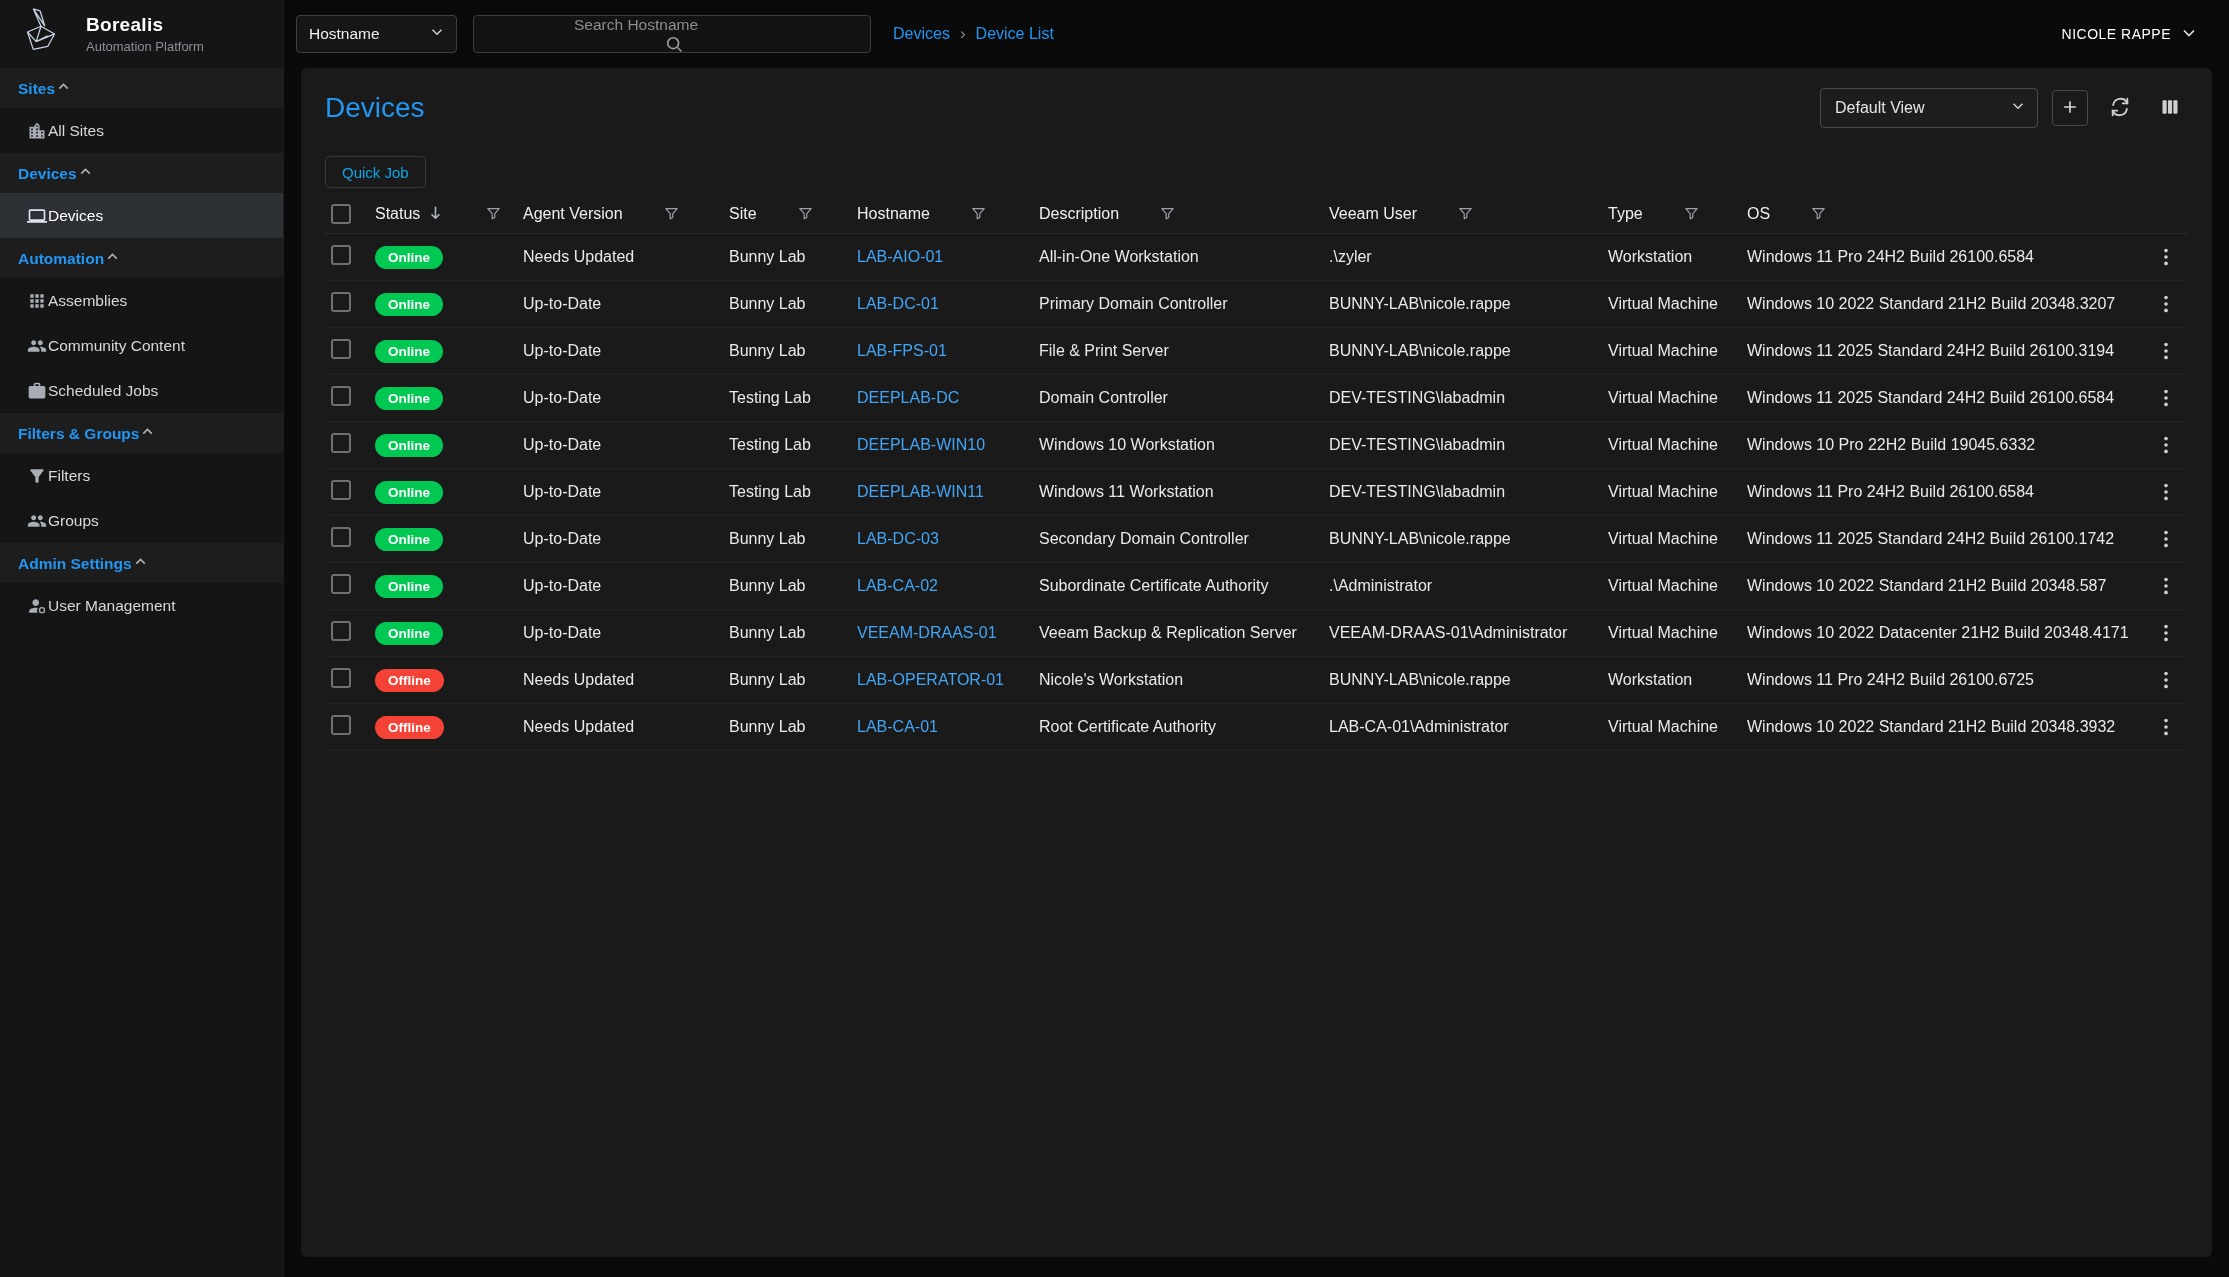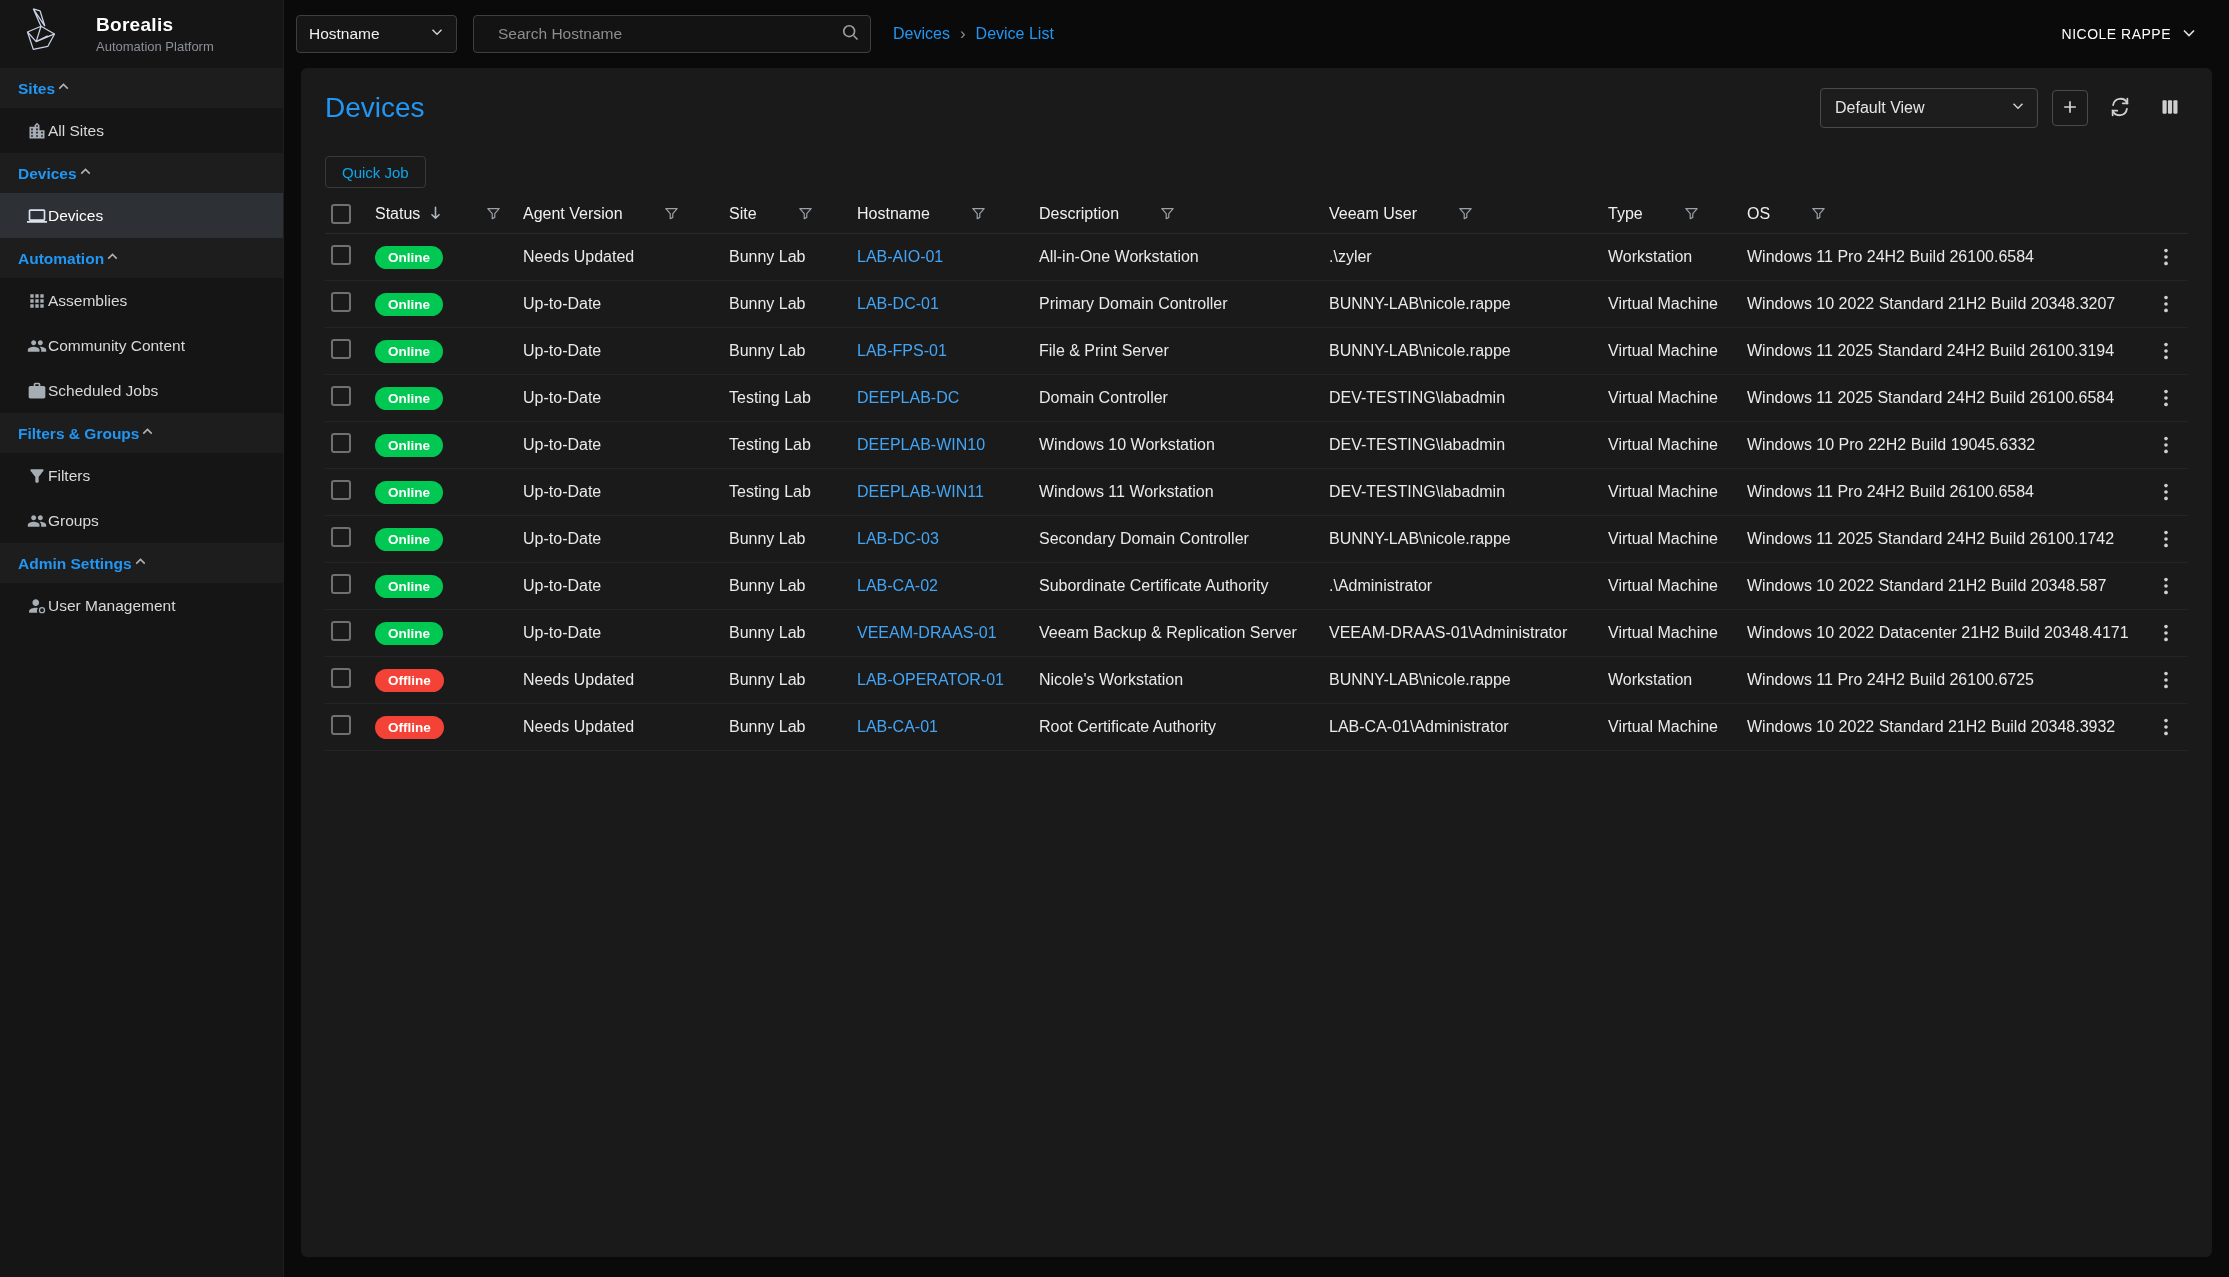--- a/index.html
+++ b/index.html
@@ -6,39 +6,39 @@
   html,body { width:2229px; height:1277px; overflow:hidden; background:#0a0a0a;
     font-family:"Liberation Sans", sans-serif; color:#e8e8e8; }
   :root{
     --accent:#2196f3; --link:#42a5f5; --online:#00c853; --offline:#f44336;
     --cols: 50px 148px 206px 128px 182px 290px 279px 139px 1fr 44px;
   }
   .app { display:flex; width:100%; height:100%; }
 
   
   .sidebar { width:284px; flex:0 0 284px; background:#151515; border-right:1px solid #1f1f1f; display:flex; flex-direction:column; }
-  .logo-row { height:68px; display:flex; align-items:center; gap:28px; padding:0 14px; cursor:pointer; }
+  .logo-row { height:68px; display:flex; align-items:center; gap:18px; padding:0 14px; cursor:pointer; }
   .logo-title { font-size:19px; font-weight:700; color:#ffffff; letter-spacing:.3px; }
   .logo-sub { font-size:13px; color:#8a8f98; margin-top:3px; }
   .section-header { height:40px; display:flex; align-items:center; justify-content:flex-start;
     padding:0 22px 0 18px; background:rgba(255,255,255,.035); border-top:1px solid #1e1e1e; cursor:pointer; }
   .section-label { color:var(--accent); font-size:15.5px; font-weight:700; }
   .side-item { height:45px; display:flex; align-items:center; gap:0; padding:0 16px 0 26px;
     font-size:15.5px; color:#d9d9d9; cursor:pointer; }
   .side-item.selected { background:#2d3035; color:#ffffff; }
   .side-icon { width:22px; height:22px; display:flex; align-items:center; justify-content:center; color:#a6adb4; }
   .side-item.selected .side-icon { color:#dbe4ee; }
 
   
   .content { flex:1; display:flex; flex-direction:column; min-width:0; }
   .topbar { height:68px; display:flex; align-items:center; padding:0 30px 0 12px; gap:16px; }
   .field-select { width:161px; height:38px; background:#161616; border:1px solid #3f3f3f; border-radius:4px;
     display:flex; align-items:center; justify-content:space-between; padding:0 10px 0 12px; font-size:15.5px; color:#f0f0f0; cursor:pointer; }
   .search-box { width:398px; height:38px; background:#131313; border:1px solid #3f3f3f; border-radius:4px;
-    display:flex; align-items:center; padding:0 10px 0 24px; }
+    display:flex; align-items:center; padding:0 10px 0 14px;flex-direction:column; }
   .search-box input { flex:1; background:transparent; border:none; outline:none; color:#f0f0f0;
     font-size:15.5px; font-family:"Liberation Sans",sans-serif; }
   .search-box input::placeholder { color:#8d8d8d; }
   .breadcrumb { display:flex; align-items:center; gap:10px; font-size:16px; margin-left:6px; }
   .crumb { color:var(--accent); cursor:pointer; text-decoration:none; }
   .crumb-sep { color:#8d8d8d; font-size:17px; }
   .user-menu { margin-left:auto; display:flex; align-items:center; gap:8px; cursor:pointer;
     font-size:14px; font-weight:500; letter-spacing:.5px; color:#ffffff; }
 
   

